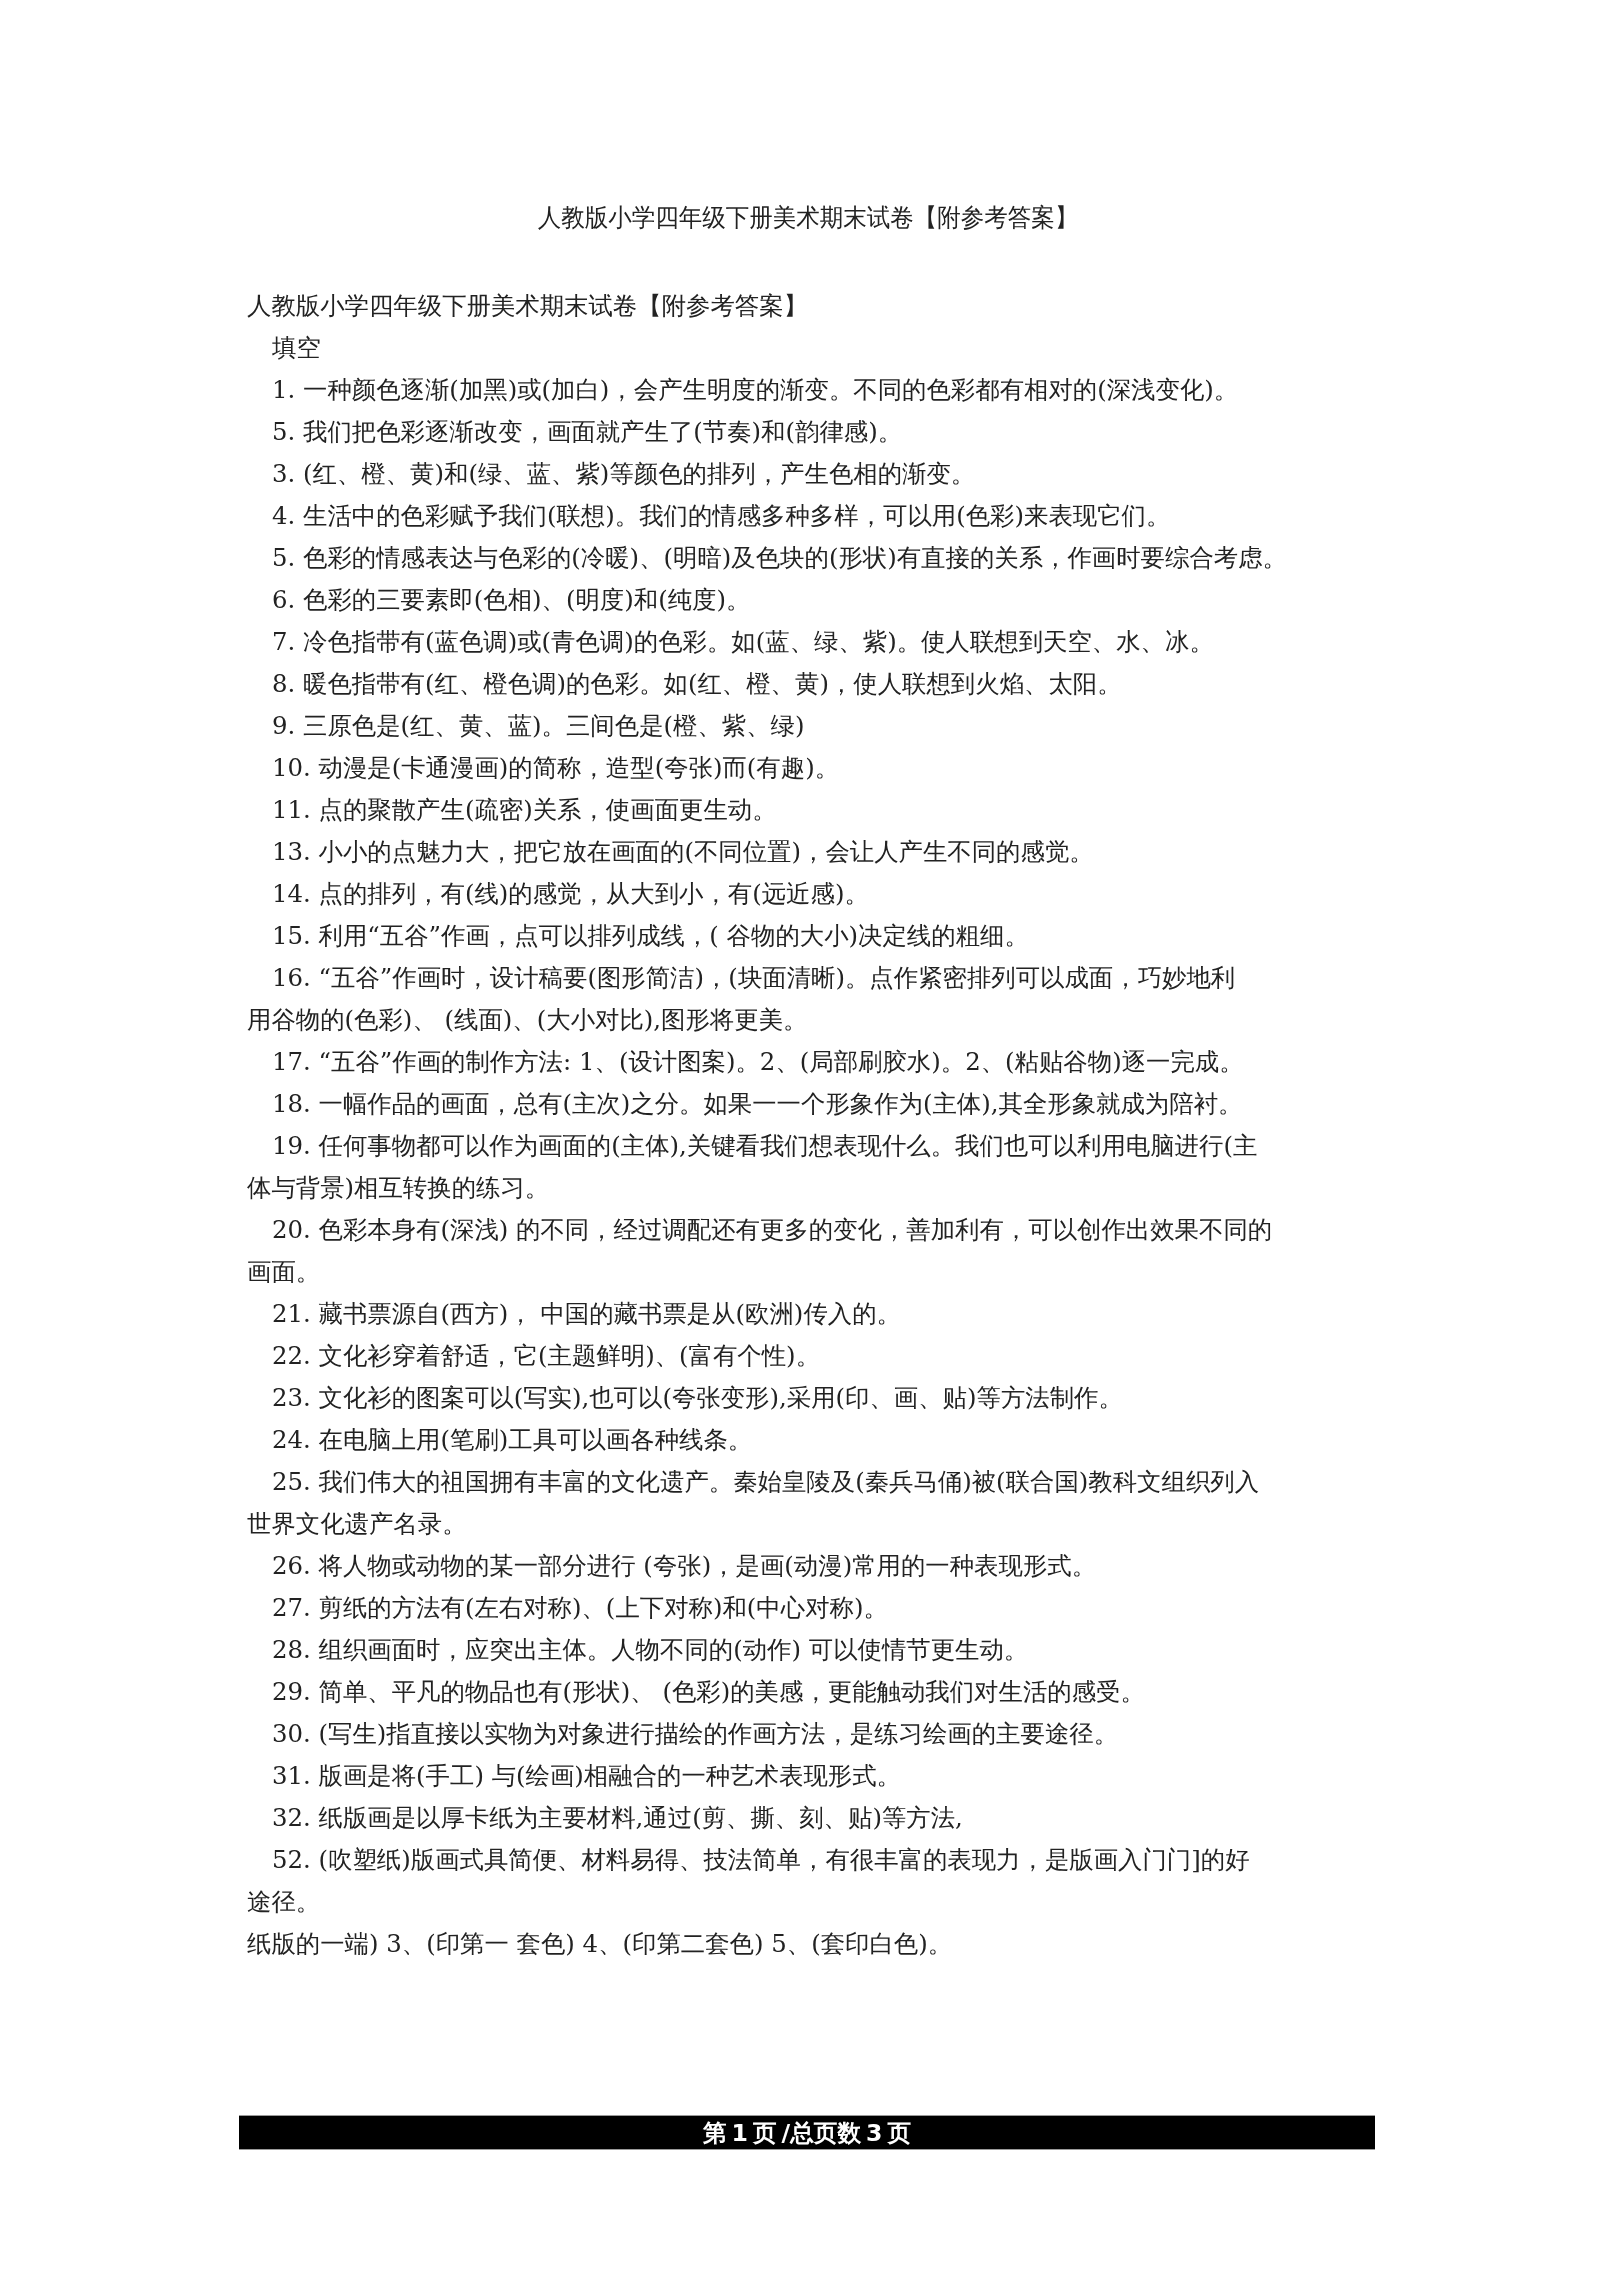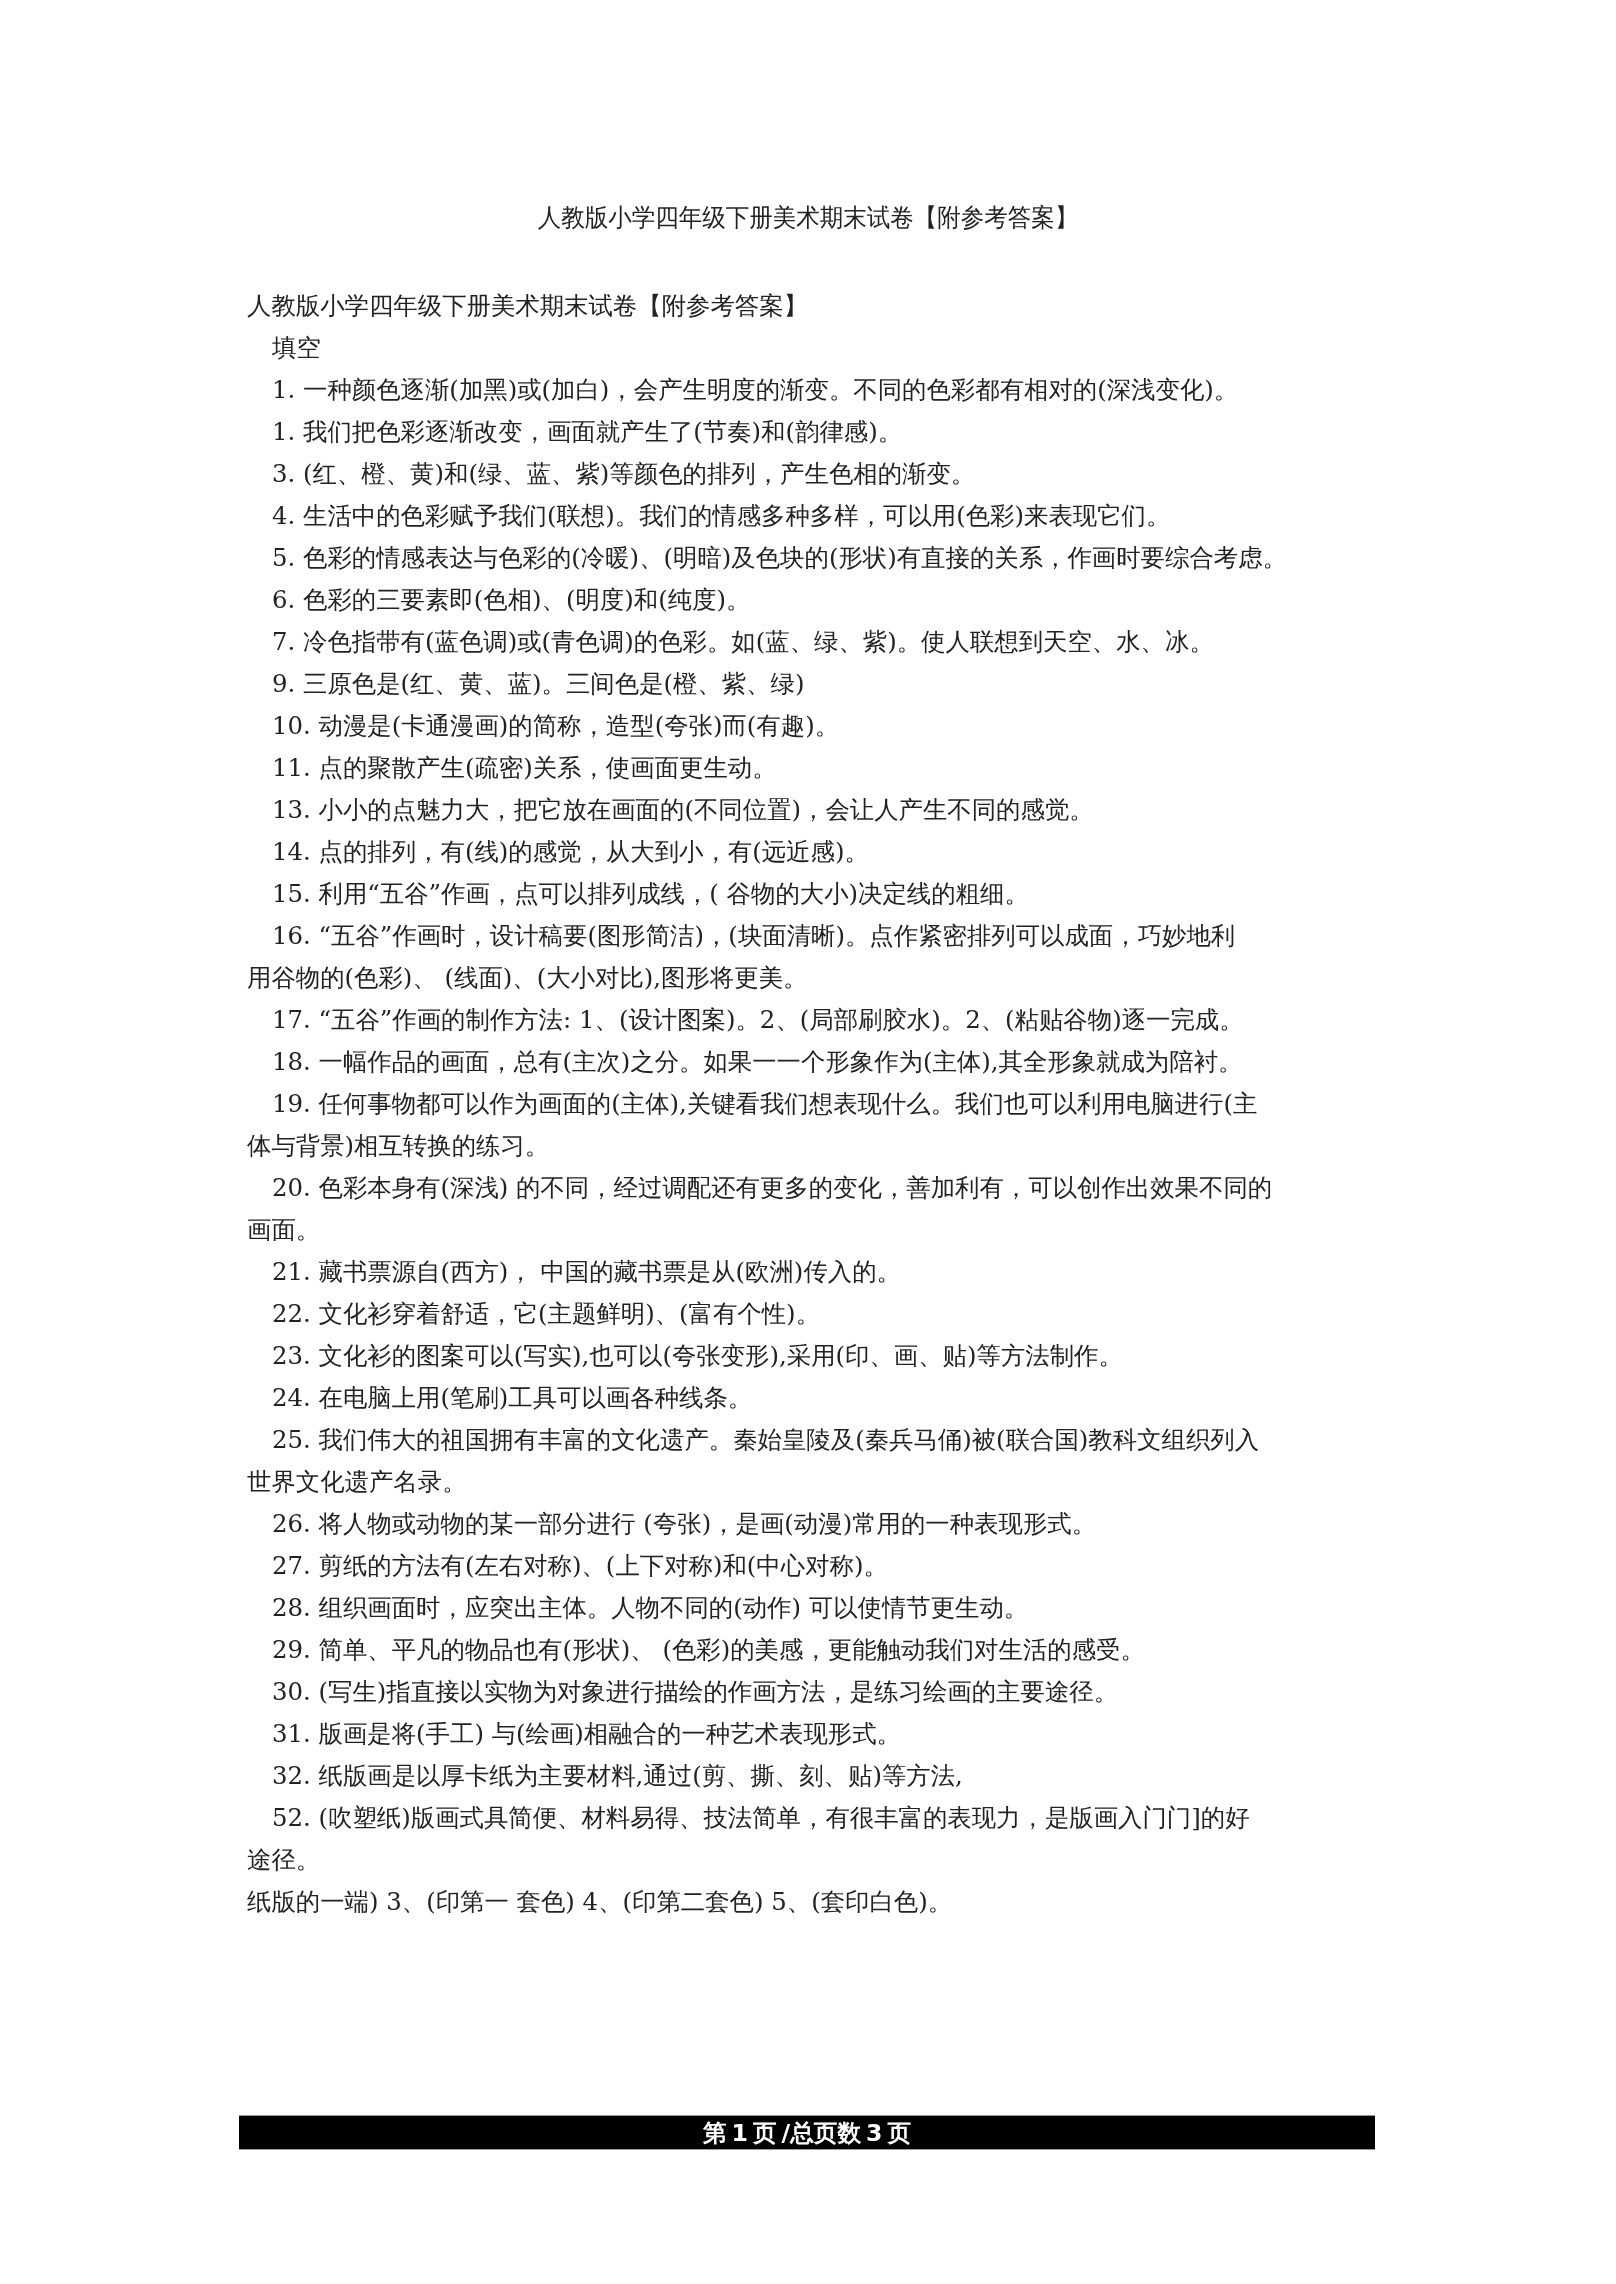--- a/index.html
+++ b/index.html
@@ -82,26 +82,27 @@
 <body>
 
 <div class="page">
   <div class="doc-title">人教版小学四年级下册美术期末试卷【附参考答案】</div>
 
   <div class="body-text">
     <div class="line heading">人教版小学四年级下册美术期末试卷【附参考答案】</div>
     <div class="line indent">填空</div>
     <div id="lines-container">
         <div class="line indent">1. 一种颜色逐渐(加黑)或(加白)，会产生明度的渐变。不同的色彩都有相对的(深浅变化)。</div>
-        <div class="line indent">1. 我们把色彩逐渐改变，画面就产生了(节奏)和(韵律感)。</div>
+        <div class="line indent">5. 我们把色彩逐渐改变，画面就产生了(节奏)和(韵律感)。</div>
         <div class="line indent">3.  (红、橙、黄)和(绿、蓝、紫)等颜色的排列，产生色相的渐变。</div>
         <div class="line indent">4. 生活中的色彩赋予我们(联想)。我们的情感多种多样，可以用(色彩)来表现它们。</div>
         <div class="line indent">5. 色彩的情感表达与色彩的(冷暖)、(明暗)及色块的(形状)有直接的关系，作画时要综合考虑。</div>
         <div class="line indent">6. 色彩的三要素即(色相)、(明度)和(纯度)。</div>
         <div class="line indent">7. 冷色指带有(蓝色调)或(青色调)的色彩。如(蓝、绿、紫)。使人联想到天空、水、冰。</div>
+        <div class="line indent">8. 暖色指带有(红、橙色调)的色彩。如(红、橙、黄)，使人联想到火焰、太阳。</div>
         <div class="line indent">9. 三原色是(红、黄、蓝)。三间色是(橙、紫、绿)</div>
         <div class="line indent">10. 动漫是(卡通漫画)的简称，造型(夸张)而(有趣)。</div>
         <div class="line indent">11. 点的聚散产生(疏密)关系，使画面更生动。</div>
         <div class="line indent">13. 小小的点魅力大，把它放在画面的(不同位置)，会让人产生不同的感觉。</div>
         <div class="line indent">14. 点的排列，有(线)的感觉，从大到小，有(远近感)。</div>
         <div class="line indent">15. 利用“五谷”作画，点可以排列成线，(  谷物的大小)决定线的粗细。</div>
         <div class="line indent">16. “五谷”作画时，设计稿要(图形简洁)，(块面清晰)。点作紧密排列可以成面，巧妙地利</div>
         <div class="line">用谷物的(色彩)、  (线面)、(大小对比),图形将更美。</div>
         <div class="line indent">17. “五谷”作画的制作方法: 1、(设计图案)。2、(局部刷胶水)。2、(粘贴谷物)逐一完成。</div>
         <div class="line indent">18. 一幅作品的画面，总有(主次)之分。如果一一个形象作为(主体),其全形象就成为陪衬。</div>

